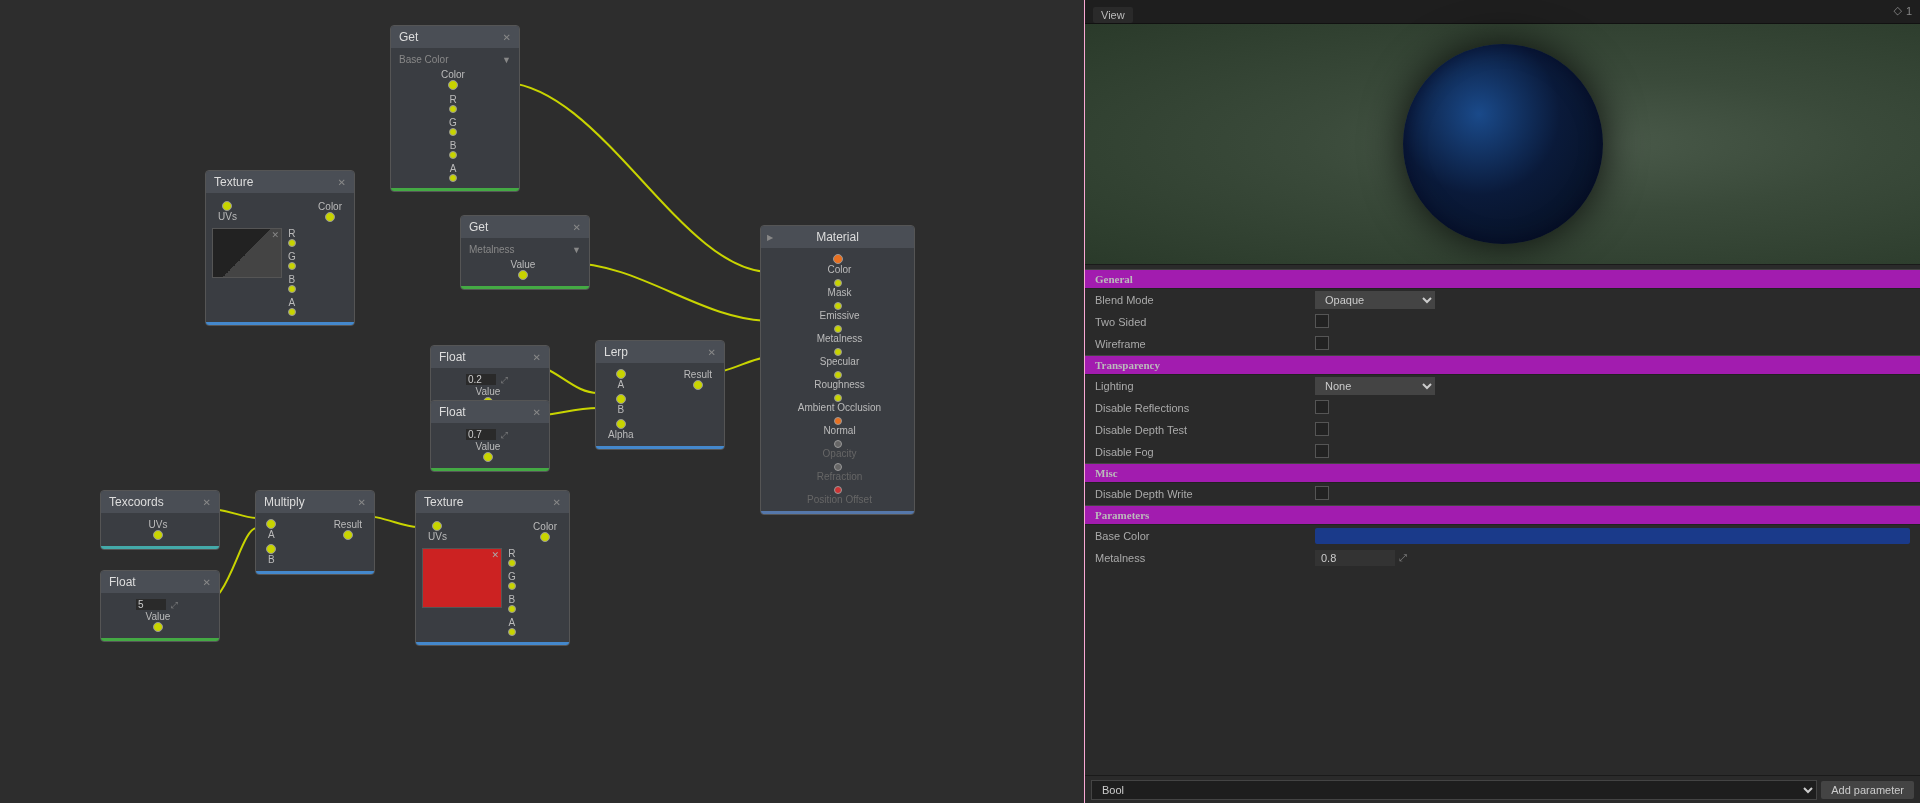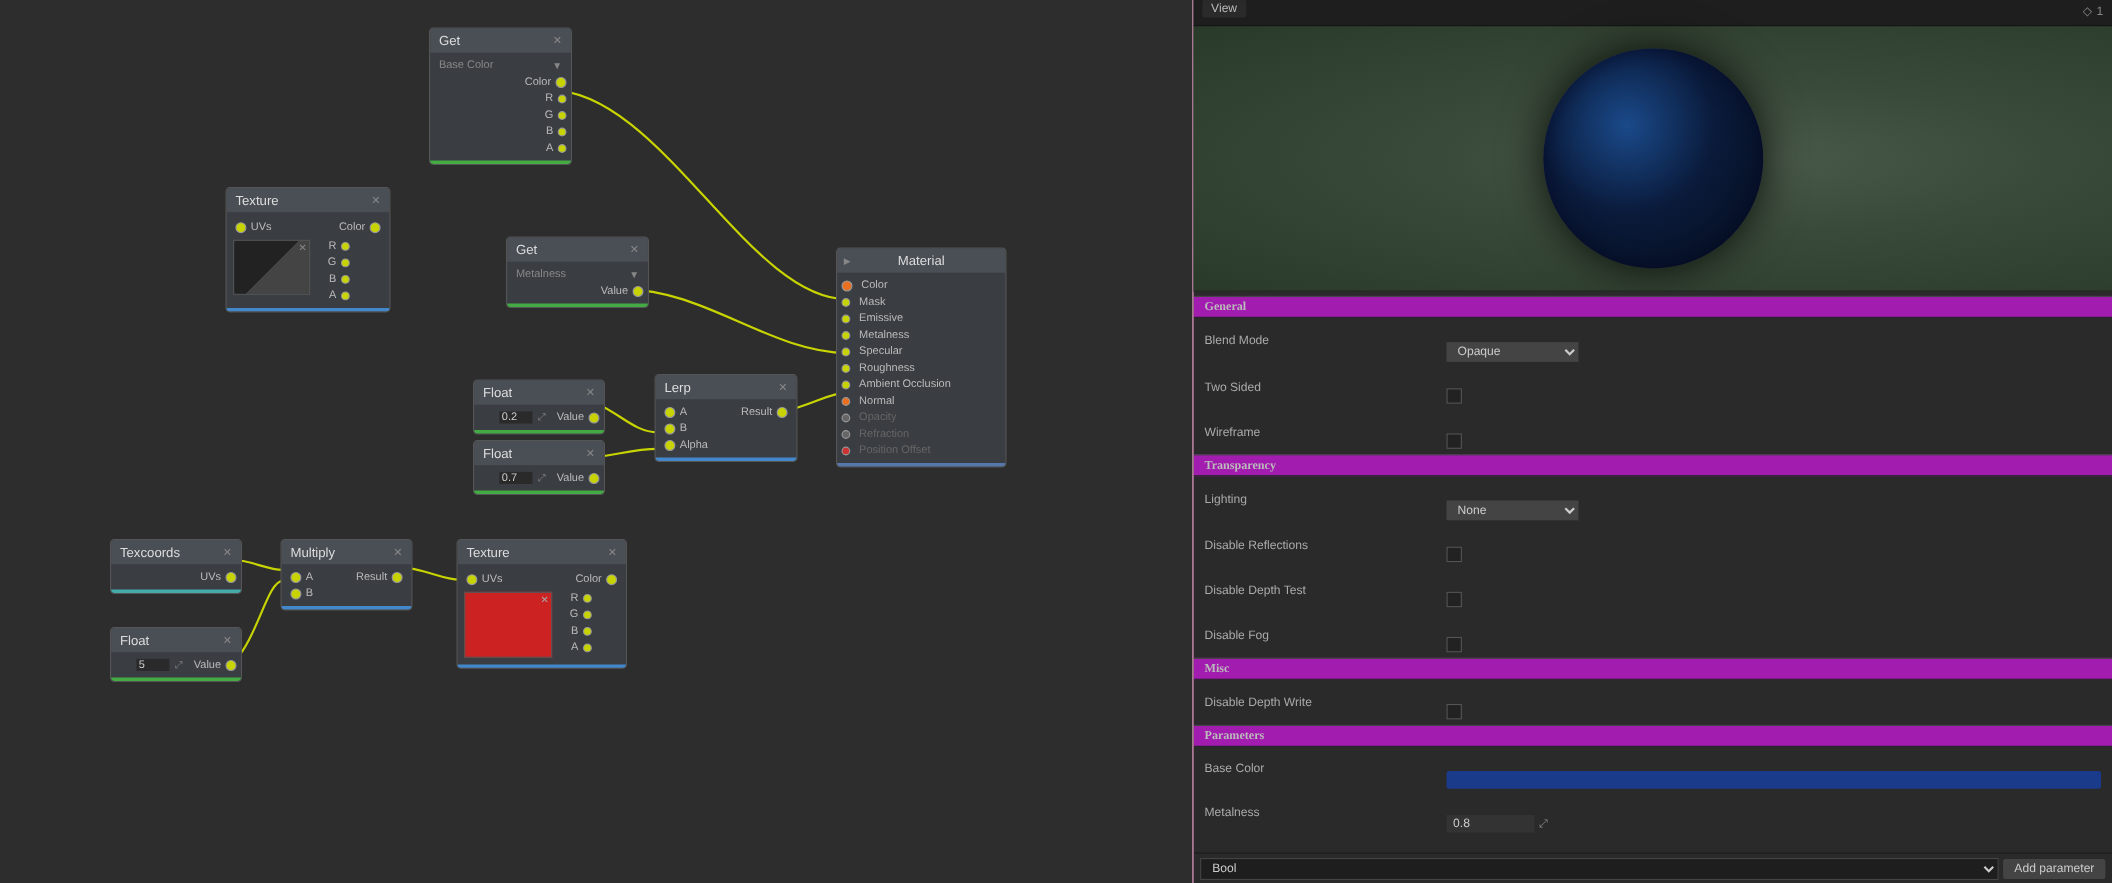--- a/index.html
+++ b/index.html
@@ -40,21 +40,21 @@
       background: #3a4a3a;
       position: relative;
       border-bottom: 1px solid #1a1a1a;
       overflow: hidden;
     }
 
     .viewport-toolbar {
       height: 24px;
       background: #1e1e1e;
       display: flex;
-      align-items: flex-start;
+      align-items: flex-end;
       padding: 0 8px;
       gap: 8px;
       border-bottom: 1px solid #111;
     }
 
     .viewport-tab {
       color: #bbb;
       font-size: 11px;
       padding: 2px 8px;
       background: #2a2a2a;
@@ -120,21 +120,20 @@
     .prop-label {
       flex: 0 0 220px;
       color: #aaa;
       font-size: 11px;
     }
 
     .prop-value {
       flex: 1;
       color: #ccc;
       font-size: 11px;
-      margin-top: 20px;
     }
 
     .prop-checkbox {
       width: 14px;
       height: 14px;
       border: 1px solid #555;
       background: #222;
       display: inline-block;
       cursor: pointer;
     }
@@ -230,24 +229,25 @@
       font-size: 10px;
       color: #888;
       display: flex;
       justify-content: space-between;
       align-items: center;
     }
 
     .port-row {
       display: flex;
       align-items: center;
-      padding: 2px 10px;
+      padding: 2px 0;
       font-size: 11px;
       color: #bbb;
       position: relative;
+      flex-direction: column;
     }
 
     .port-row.output {
       justify-content: flex-end;
       padding-right: 4px;
     }
 
     .port-row.input {
       padding-left: 4px;
     }

